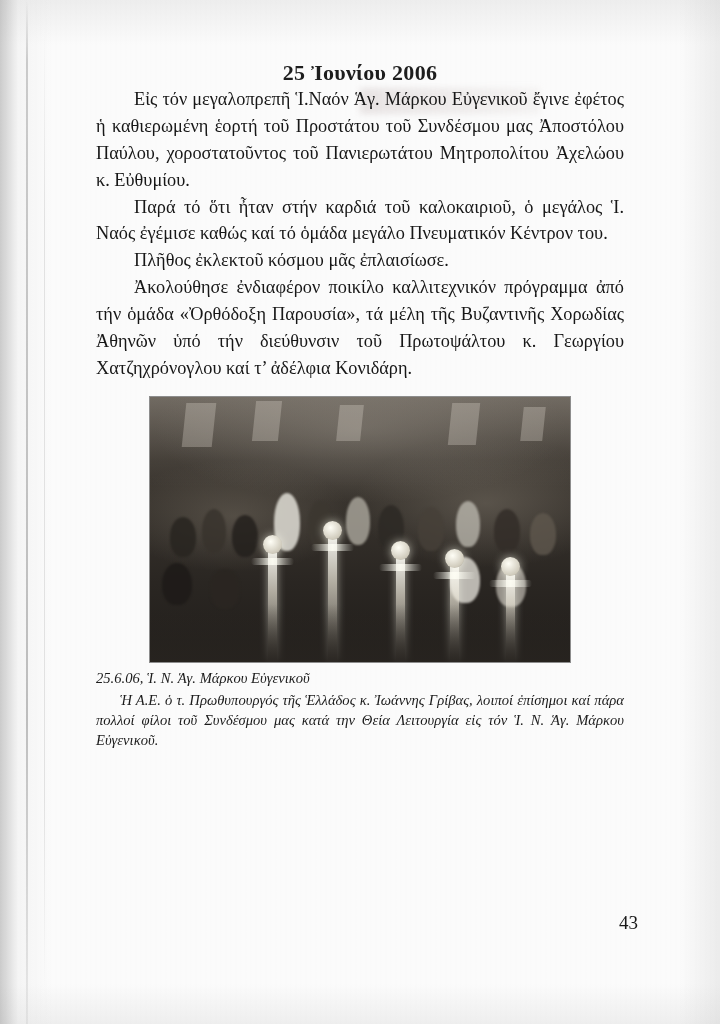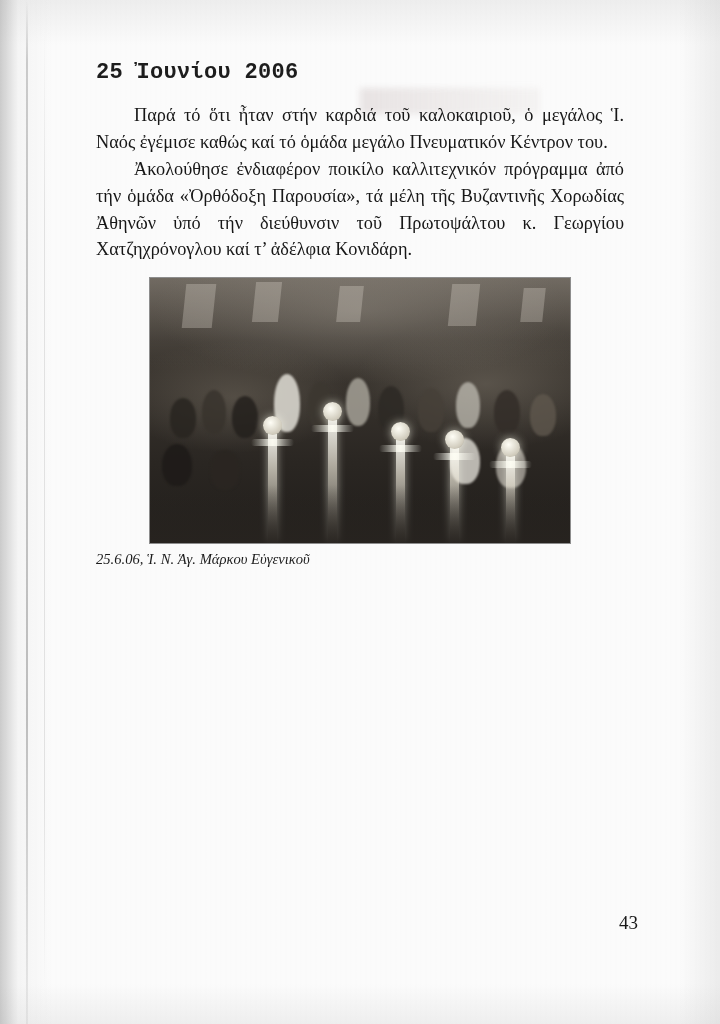--- a/index.html
+++ b/index.html
@@ -56,26 +56,27 @@
   }
 
   .content {
     position: absolute;
     left: 96px;
     top: 60px;
     width: 528px;
   }
 
   .doc-title {
+    text-align: center;
     font-weight: bold;
     font-size: 22px;
     color: #1d1d1d;
     letter-spacing: 0.3px;
-    margin: 0 0 17px 0;
-    font-family: Liberation Mono, monospace;
+    margin: 0 0 0 0;
+    font-family: Liberation Serif, serif;
   }
 
   .body-text p {
     margin: 0;
     text-align: justify;
     text-indent: 38px;
     font-size: 18.3px;
     line-height: 1.47;
     color: #171717;
     font-family: "Liberation Serif", serif;
@@ -198,21 +199,23 @@
   <div class="scan-noise"></div>
   <div class="edge-curl"></div>
   <div class="edge-curl2"></div>
   <div class="ghost"></div>
 
   <div class="content">
 
     <h1 class="doc-title">25 Ἰουνίου 2006</h1>
 
     <div class="body-text">
+      <p>Εἰς τόν μεγαλοπρεπῆ Ἱ.Ναόν  Ἁγ. Μάρκου Εὐγενικοῦ ἔγινε ἐφέτος ἡ καθιερωμένη ἑορτή τοῦ Προστάτου τοῦ Συνδέσμου μας  Ἀποστόλου Παύλου, χοροστατοῦντος τοῦ Πανιερωτάτου Μητροπολίτου  Ἀχελώου  κ. Εὐθυμίου.</p>
       <p>Παρά τό ὅτι ἦταν στήν καρδιά τοῦ καλοκαιριοῦ, ὁ μεγάλος Ἱ. Ναός ἐγέμισε καθώς καί τό ὁμάδα μεγάλο Πνευματικόν Κέντρον του.</p>
+      <p>Πλῆθος ἐκλεκτοῦ κόσμου μᾶς ἐπλαισίωσε.</p>
       <p>Ἀκολούθησε ἐνδιαφέρον ποικίλο καλλιτεχνικόν πρόγραμμα ἀπό τήν ὁμάδα «Ὀρθόδοξη Παρουσία», τά μέλη τῆς Βυζαντινῆς Χορωδίας Ἀθηνῶν ὑπό τήν διεύθυνσιν τοῦ Πρωτοψάλτου κ. Γεωργίου Χατζηχρόνογλου καί τ’ ἀδέλφια Κονιδάρη.</p>
     </div>
 
     <div class="figure">
       <div class="photo">
         <div class="bg"></div>
         <div class="arches"></div>
 
         <div class="banner" style="left:34px;  top:6px;  width:30px; height:44px;"></div>
         <div class="banner" style="left:104px; top:4px;  width:26px; height:40px;"></div>
@@ -255,18 +258,19 @@
           </div>
         <div class="stand" style="left:356px; height:96px;">
             <span class="knob"></span>
             <span class="arm"></span>
           </div>
 
         <div class="floorlight"></div>
       </div>
 
       <div class="caption">25.6.06, Ἱ. Ν. Ἁγ. Μάρκου Εὐγενικοῦ</div>
+      <div class="caption-body">Ἡ Α.Ε. ὁ τ. Πρωθυπουργός τῆς Ἑλλάδος κ. Ἰωάννης Γρίβας, λοιποί ἐπίσημοι καί πάρα πολλοί φίλοι τοῦ Συνδέσμου μας κατά την Θεία Λειτουργία εἰς τόν Ἱ. Ν. Ἁγ. Μάρκου Εὐγενικοῦ.</div>
     </div>
 
   </div>
 
   <div class="page-number">43</div>
 </div>
 
 </body></html>

